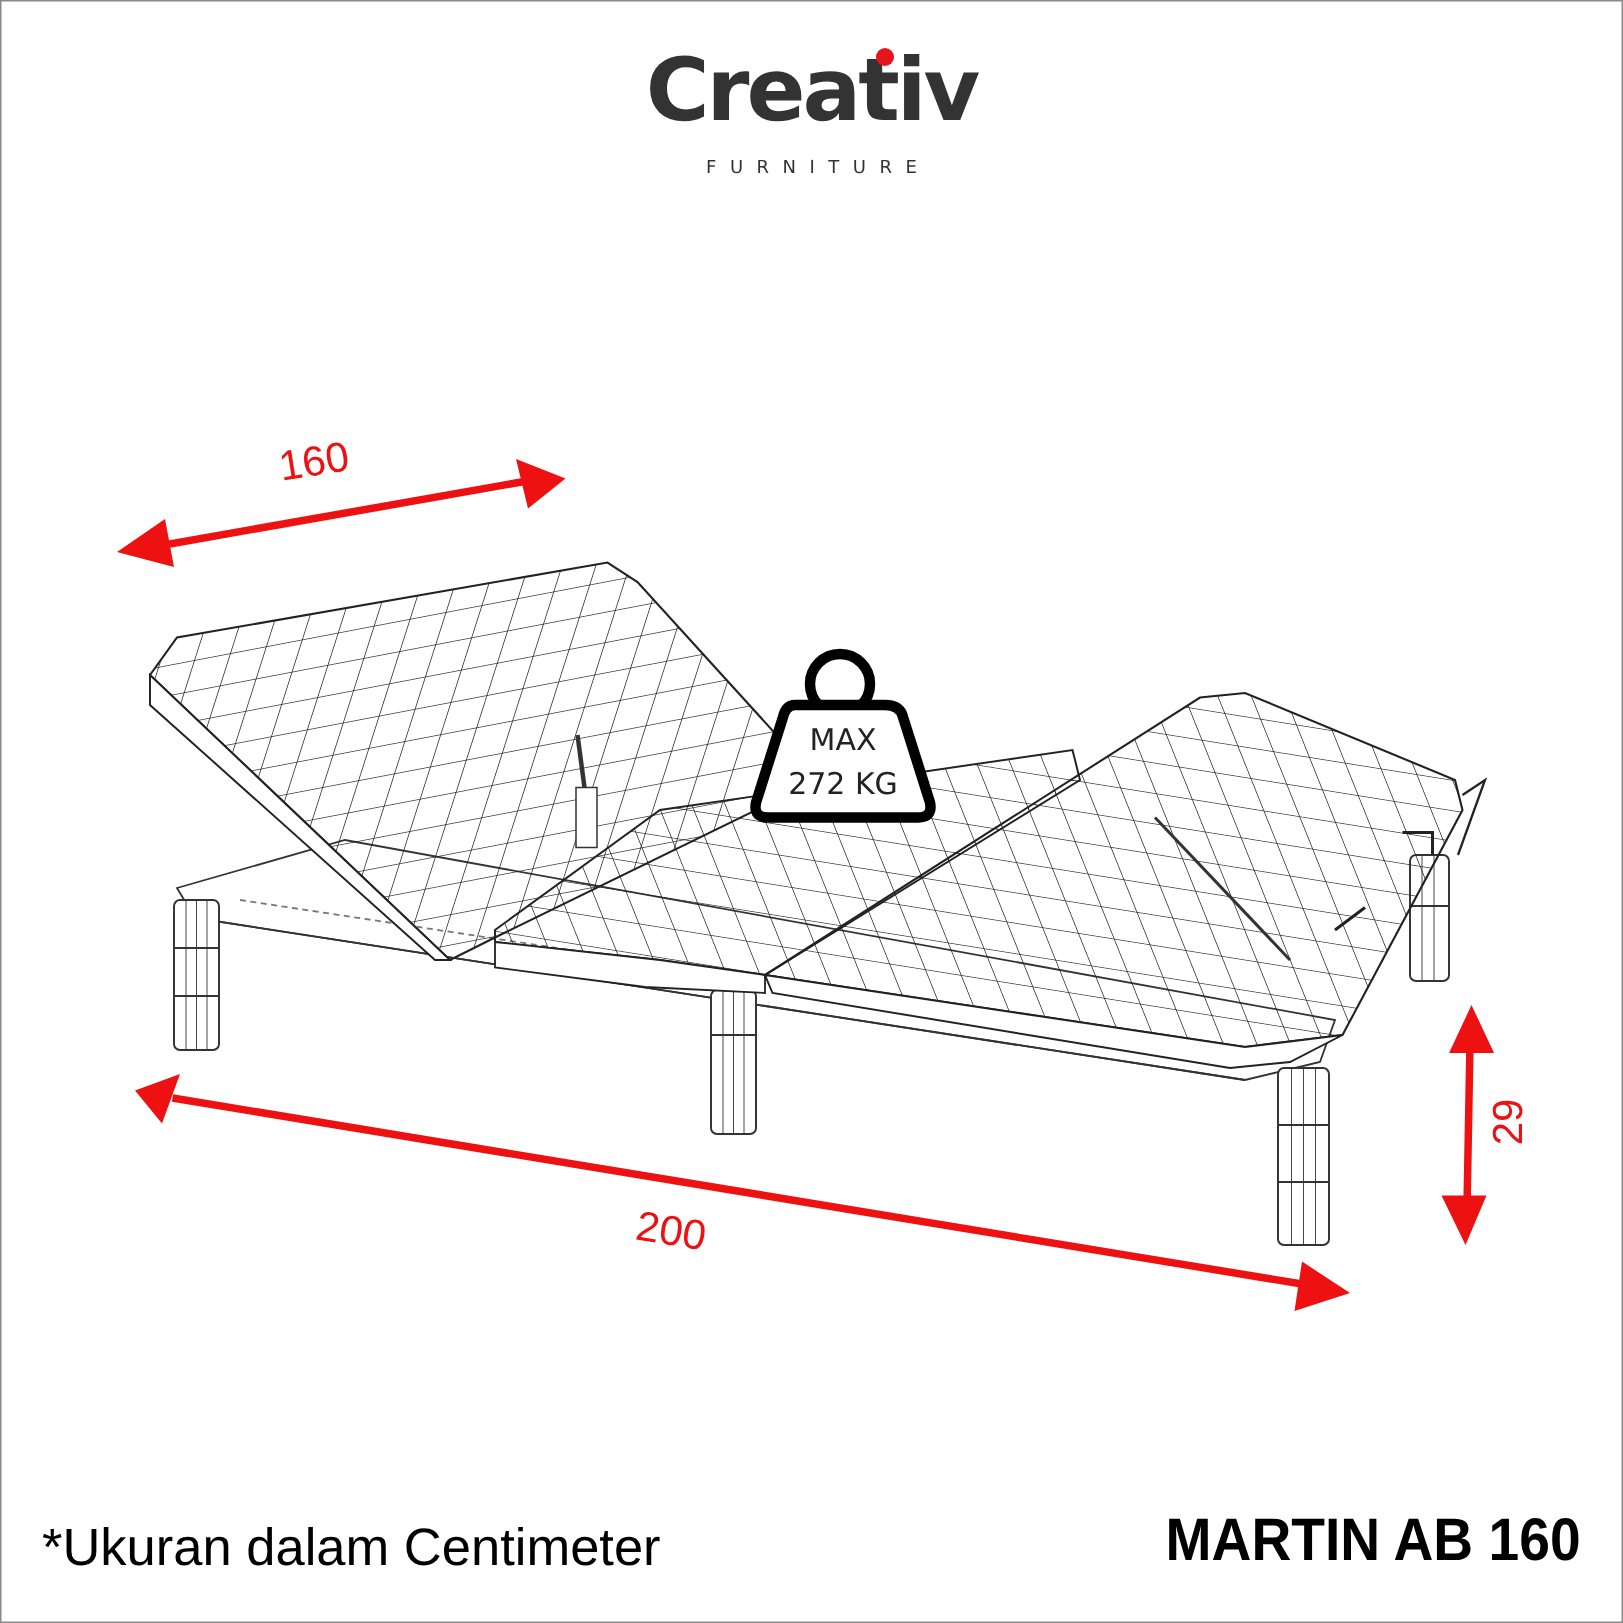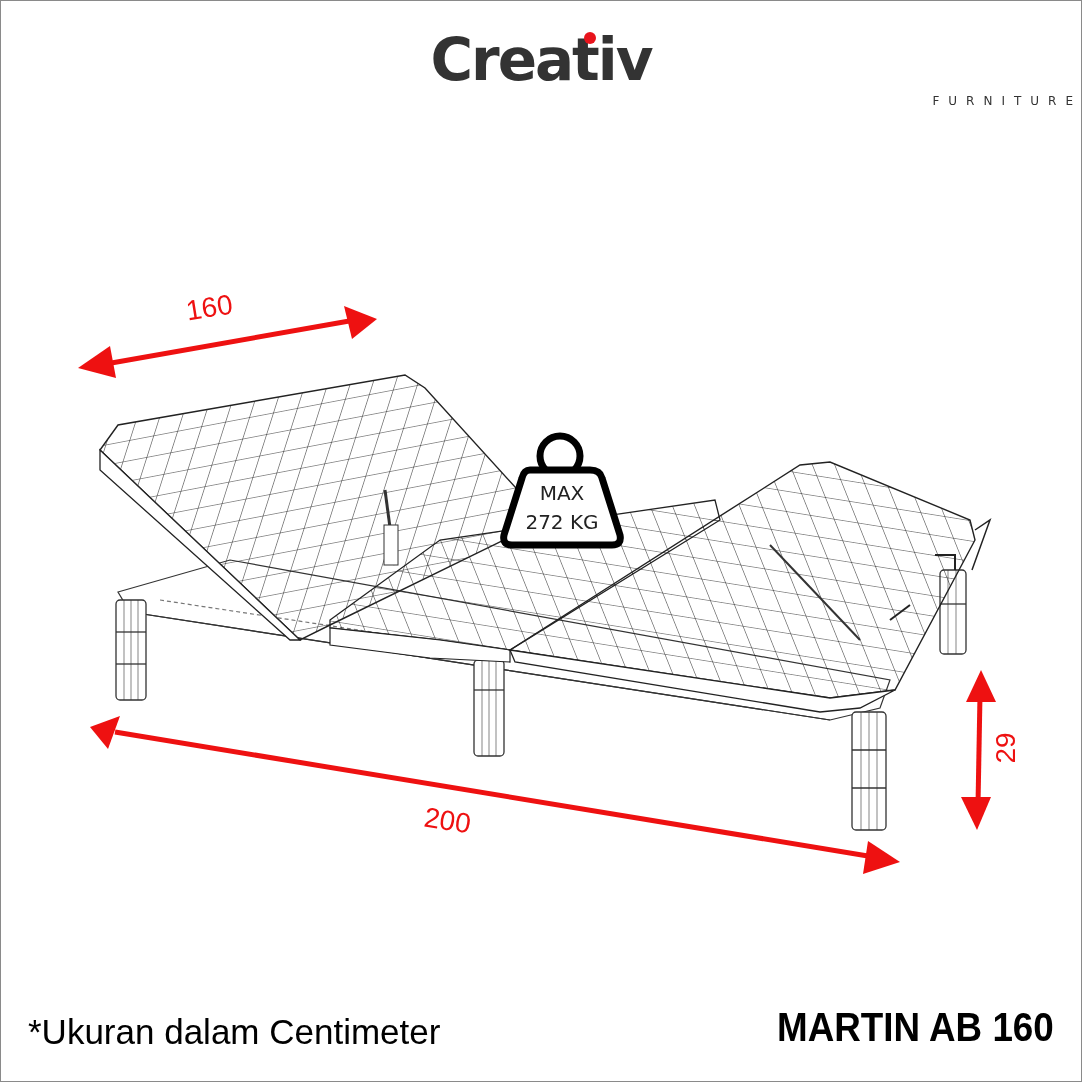--- a/index.html
+++ b/index.html
@@ -1,21 +1,21 @@
 <!DOCTYPE html>
 <html><head>
   <meta charset="utf-8">
   <style>
     html, body { margin: 0; padding: 0; background: #ffffff; }
     body { width: 1082px; height: 1082px; position: relative; overflow: hidden; font-family: "Liberation Sans", sans-serif; }
     .frame { position: absolute; left: 0; top: 0; width: 1080px; height: 1080px; border: 1px solid #8a8a8a; }
     .logo { position: absolute; left: 0; top: 28px; width: 1082px; text-align: center; }
     .logo-word { font-family: "DejaVu Sans", sans-serif; font-weight: bold; font-size: 58px; letter-spacing: -2px; color: #333333; line-height: 64px; position: relative; display: inline-block; }
     .logo-dot { position: absolute; width: 12px; height: 12px; border-radius: 50%; background: #e8141c; }
-    .logo-sub { font-family: "DejaVu Sans", sans-serif; font-size: 12px; letter-spacing: 9px; color: #333; margin-top: 2px; padding-left: 9px; text-align: right; }
+    .logo-sub { font-family: "DejaVu Sans", sans-serif; font-size: 12px; letter-spacing: 9px; color: #333; margin-top: 12px; padding-left: 9px; }
     .diagram { position: absolute; left: 0; top: 0; width: 1082px; height: 1082px; }
     .dim-label { position: absolute; color: #ee1111; font-family: "Liberation Sans", sans-serif; font-size: 28px; }
     .footer-note { position: absolute; left: 28px; top: 1012px; font-size: 35px; color: #000; }
     .footer-model { position: absolute; right: 28px; top: 1005px; font-size: 40px; font-weight: bold; color: #000; transform: scaleX(0.92); transform-origin: right center; }
     .weight-text { font-family: "DejaVu Sans", sans-serif; font-size: 20px; fill: #222; }
   </style>
 </head>
 <body>
 
 <div class="frame"></div>

